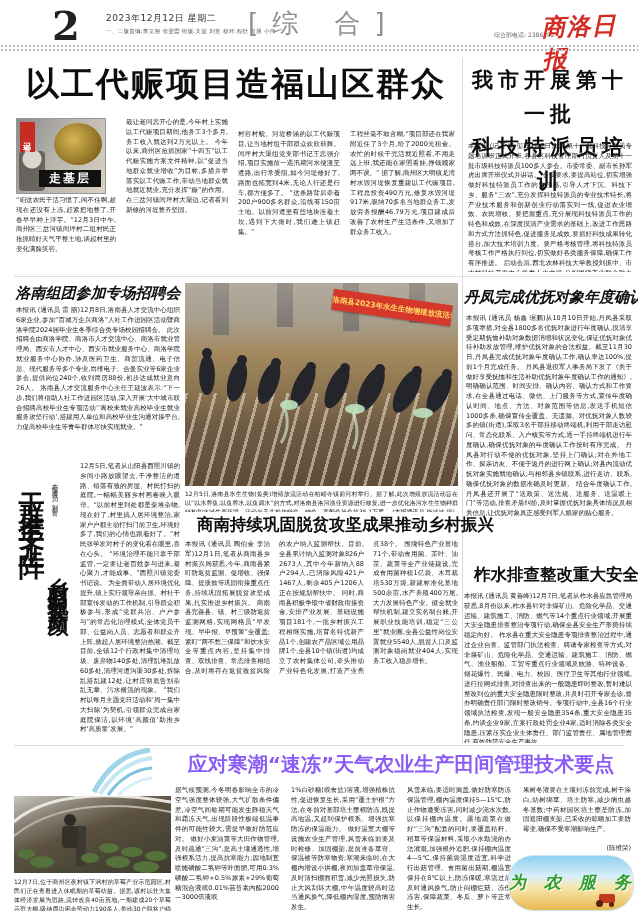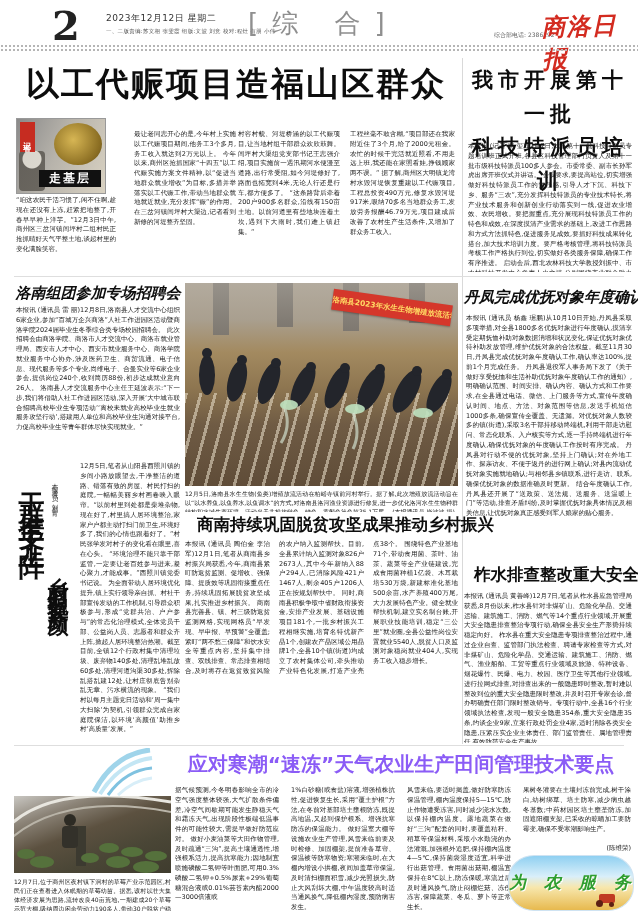--- a/index.html
+++ b/index.html
@@ -86,21 +86,21 @@
 
   <div class="abs h-main" style="left:14px;top:62px;width:444px;">以工代赈项目造福山区群众</div>
 
   <div class="abs badge" style="left:16px;top:118px;width:88px;height:74px;">
     <div class="reporter"></div>
     <div class="coin"></div>
     <div class="redtab">记者</div>
     <div class="blackstrip">走基层</div>
   </div>
   <div class="abs bt" style="left:16px;top:196px;width:100px;height:76px;">“咱这农民干活习惯了,闲不住啊,趁现在还没有上冻,赶紧把地整了,开春早早种上洋芋。”12月3日中午,商州区三岔河镇闫坪村二组村民正抢抓晴好天气平整土地,谈起村里的变化满脸笑容。</div>
-  <div class="abs bt" style="left:126px;top:130px;width:102px;height:142px;margin-left:8px;">最让老同志开心的是,今年村上实施以工代赈项目期间,他务工3个多月,务工收入就达到2万元以上。 今年以来,商州区抢抓国家“十四五”以工代赈实施方案文件精神,以“促进当地群众就业增收”为目标,多措并举落实以工代赈工作,带动当地群众就地就近就业,充分发挥“赈”的作用。 在三岔河镇闫坪村大渠边,记者看到新修的河堤整齐坚固。</div>
+  <div class="abs bt" style="left:126px;top:118px;width:102px;height:142px;">最让老同志开心的是,今年村上实施以工代赈项目期间,他务工3个多月,务工收入就达到2万元以上。 今年以来,商州区抢抓国家“十四五”以工代赈实施方案文件精神,以“促进当地群众就业增收”为目标,多措并举落实以工代赈工作,带动当地群众就地就近就业,充分发挥“赈”的作用。 在三岔河镇闫坪村大渠边,记者看到新修的河堤整齐坚固。</div>
   <div class="abs bt" style="left:238px;top:130px;width:102px;height:142px;">村容村貌、河堤桥涵的以工代赈项目,让当地村组干部群众欢欣鼓舞。闫坪村大渠组党支部书记王志强介绍,项目实施前一遇汛期河水便漫至道路,出行常受阻,如今河堤修好了,路面也拓宽到4米,无论人行还是行车,都方便多了。 “这条路背后牵着200户900多名群众,沿线有150亩土地。以前河道里有些地块连着土坎,遇到下大雨时,我们难上镇赶集。”</div>
   <div class="abs bt" style="left:350px;top:130px;width:105px;height:142px;">工程丝毫不敢含糊,“项目部还在我家附近住了3个月,给了2000元租金。农忙的时候干完活就近照看,不用走远上班,我还能在家照看娃,挣钱顾家两不误。” 据了解,商州区大明镇龙湾村水毁河堤恢复重建以工代赈项目,工程总投资490万元,修复水毁河堤917米,吸纳70多名当地群众务工,发放劳务报酬46.79万元,项目建成后改善了农村生产生活条件,又增加了群众务工收入。</div>
 
   <div class="abs h-two" style="left:468px;top:64px;width:164px;">
     <div>我市开展第十一批</div>
     <div>科技特派员培训</div>
   </div>
   <div class="abs bt" style="left:468px;top:142px;width:164px;height:130px;">本报讯 (记者 南 玺)12月7日,我市第十一批科技特派员专题培训班正式开班,各县区科技管理部门负责人及第十一批市级科技特派员100多人参会。市委常委、副市长孙军虎出席开班仪式并讲话。 会议要求,要提高站位,切实增强做好科技特派员工作的责任感,引导人才下沉、科技下乡、服务“三农”,充分发挥科技特派员的专业技术特长,将产业技术服务和创新创业行动落实到一线,促进农业增效、农民增收。要把握重点,充分展现科技特派员工作的特色和成效,在深度摸清产业需求的基础上,改进工作思路和方式方法抓特色,促进服务见成效,要抓好科技成果转化搭台,加大技术培训力度。要严格考核管理,将科技特派员考核工作严格执行到位,切实做好各类服务保障,确保工作有序推进。 启动会后,西北农林科技大学教授刘振中、市农村科技开发中心负责人史文靖,分别围绕产业融合助力农业高质量发展等,为科技特派员作了专题辅导。</div>
 
   <div class="abs h-mid" style="left:14px;top:284px;width:168px;">洛南组团参加专场招聘会</div>

